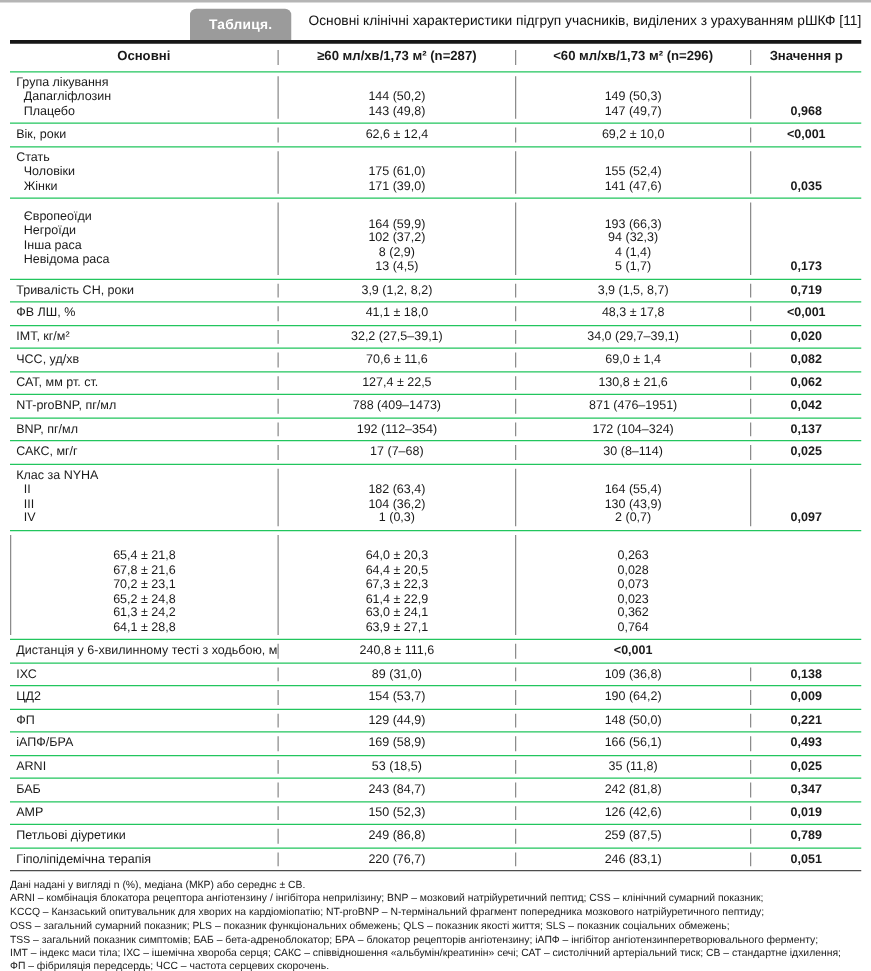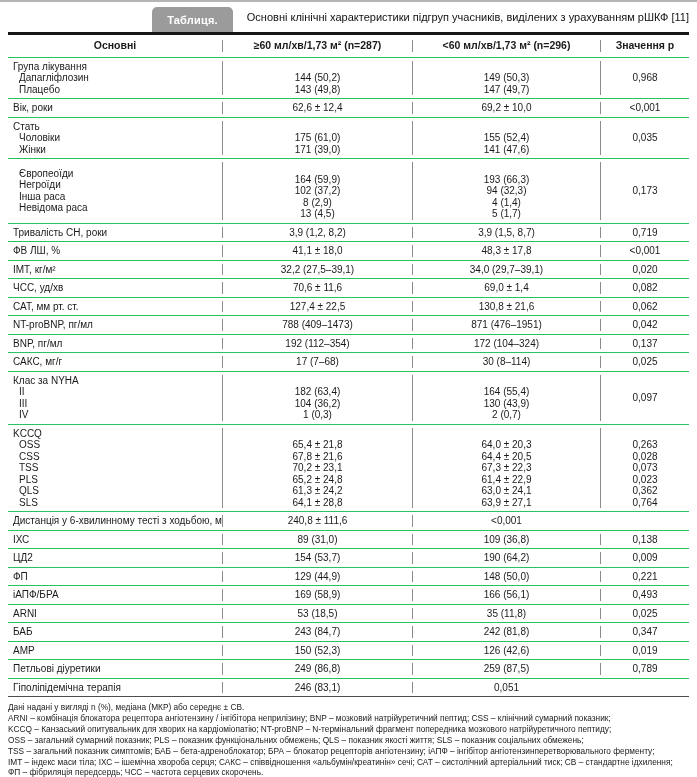--- a/index.html
+++ b/index.html
@@ -50,21 +50,21 @@
   }
   .colheader { border-top: none; padding: 5px 0; }
   .colheader .ln { font-weight: bold; font-size: 10.5px; }
   .colheader .c-label .ln { text-align: center; padding-left: 0; }
 
   .td { display: flex; flex-direction: column; justify-content: center; }
   .c-label .ln { text-align: left; padding-left: 5px; }
   .c-label .ln.ind { padding-left: 11px; }
   .c-val .ln, .c-p .ln { text-align: center; }
   .c-val, .c-p { border-left: 1px solid #8c8c8c; }
-  .c-p.center { justify-content: center; }
+  .c-p.center { justify-content: flex-end; font-weight: bold; }
 
   .ln {
     font-size: 10px;
     line-height: 11.5px;
     min-height: 11.5px;
     white-space: nowrap;
   }
 
   .footnotes { margin: 5px 8px 0 8px; width: 681px; }
   .fn {
@@ -310,29 +310,20 @@
             <div class="ln"></div>
             <div class="ln">164 (55,4)</div>
             <div class="ln">130 (43,9)</div>
             <div class="ln">2 (0,7)</div>
           </div>
           <div class="td c-p center">
             <div class="ln">0,097</div>
           </div>
         </div>
         <div class="tr">
-          <div class="td c-label">
-            <div class="ln">KCCQ</div>
-            <div class="ln ind">OSS</div>
-            <div class="ln ind">CSS</div>
-            <div class="ln ind">TSS</div>
-            <div class="ln ind">PLS</div>
-            <div class="ln ind">QLS</div>
-            <div class="ln ind">SLS</div>
-          </div>
           <div class="td c-val">
             <div class="ln"></div>
             <div class="ln">65,4 ± 21,8</div>
             <div class="ln">67,8 ± 21,6</div>
             <div class="ln">70,2 ± 23,1</div>
             <div class="ln">65,2 ± 24,8</div>
             <div class="ln">61,3 ± 24,2</div>
             <div class="ln">64,1 ± 28,8</div>
           </div>
           <div class="td c-val">
@@ -473,20 +464,23 @@
           <div class="td c-val">
             <div class="ln">259 (87,5)</div>
           </div>
           <div class="td c-p center">
             <div class="ln">0,789</div>
           </div>
         </div>
         <div class="tr">
           <div class="td c-label">
             <div class="ln">Гіполіпідемічна терапія</div>
+          </div>
+          <div class="td c-val">
+            <div class="ln">220 (76,7)</div>
           </div>
           <div class="td c-val">
             <div class="ln">246 (83,1)</div>
           </div>
           <div class="td c-p center">
             <div class="ln">0,051</div>
           </div>
         </div>
       </div>
   </div>

